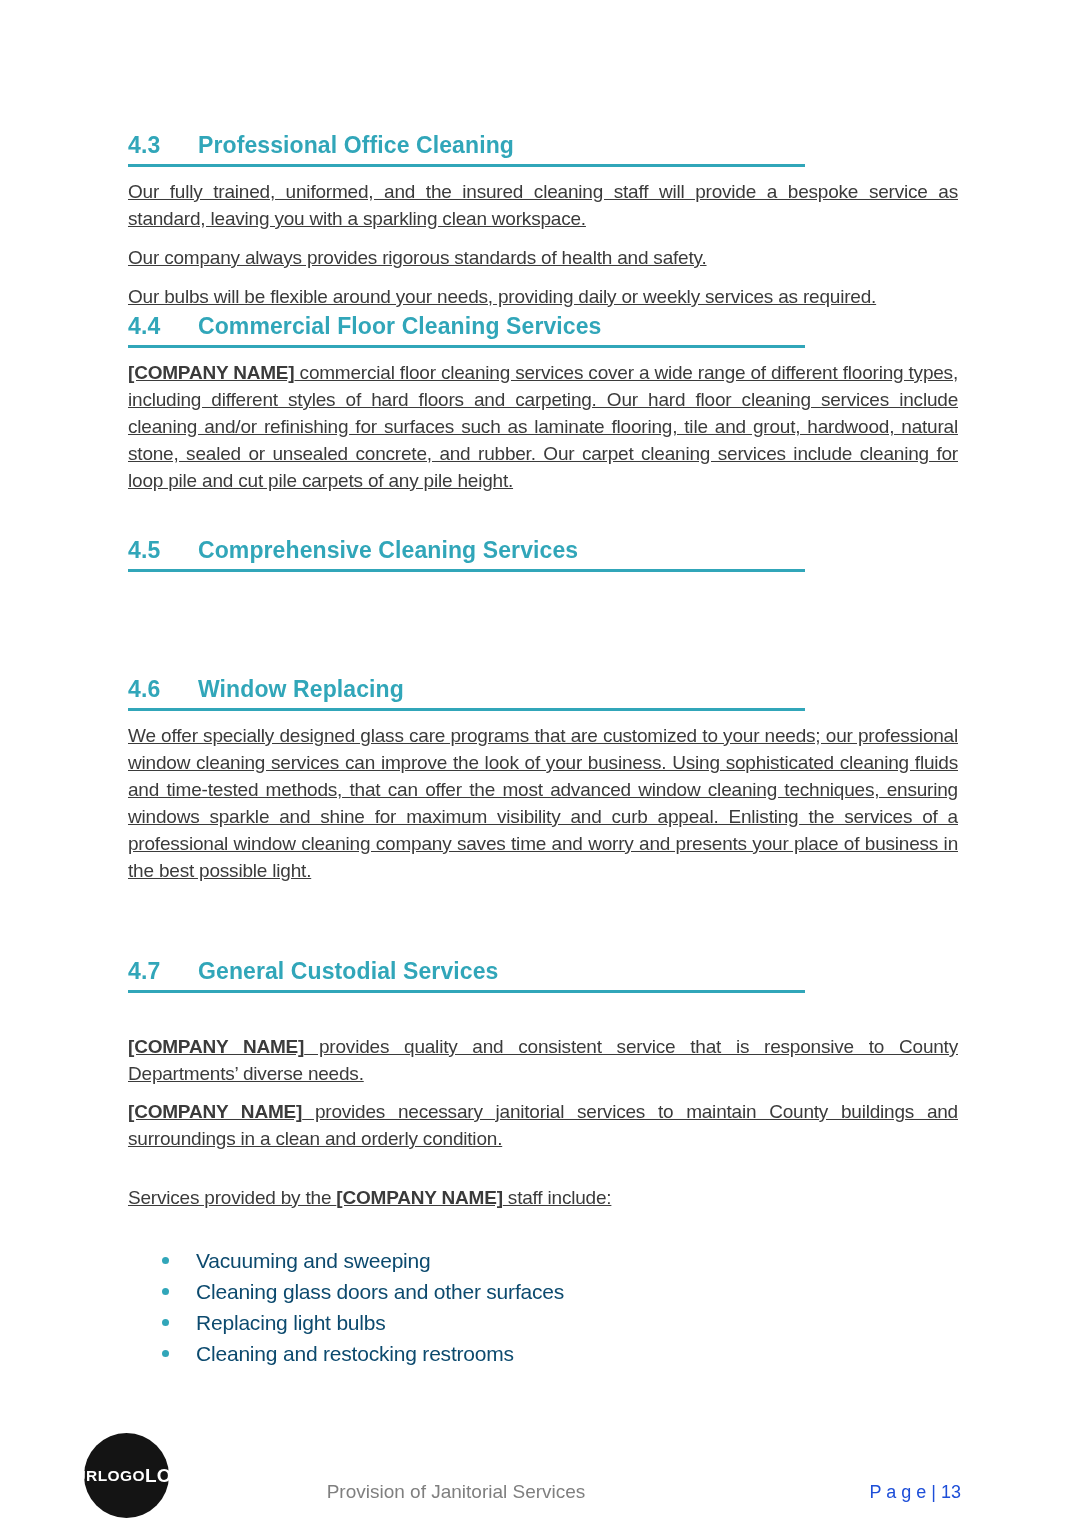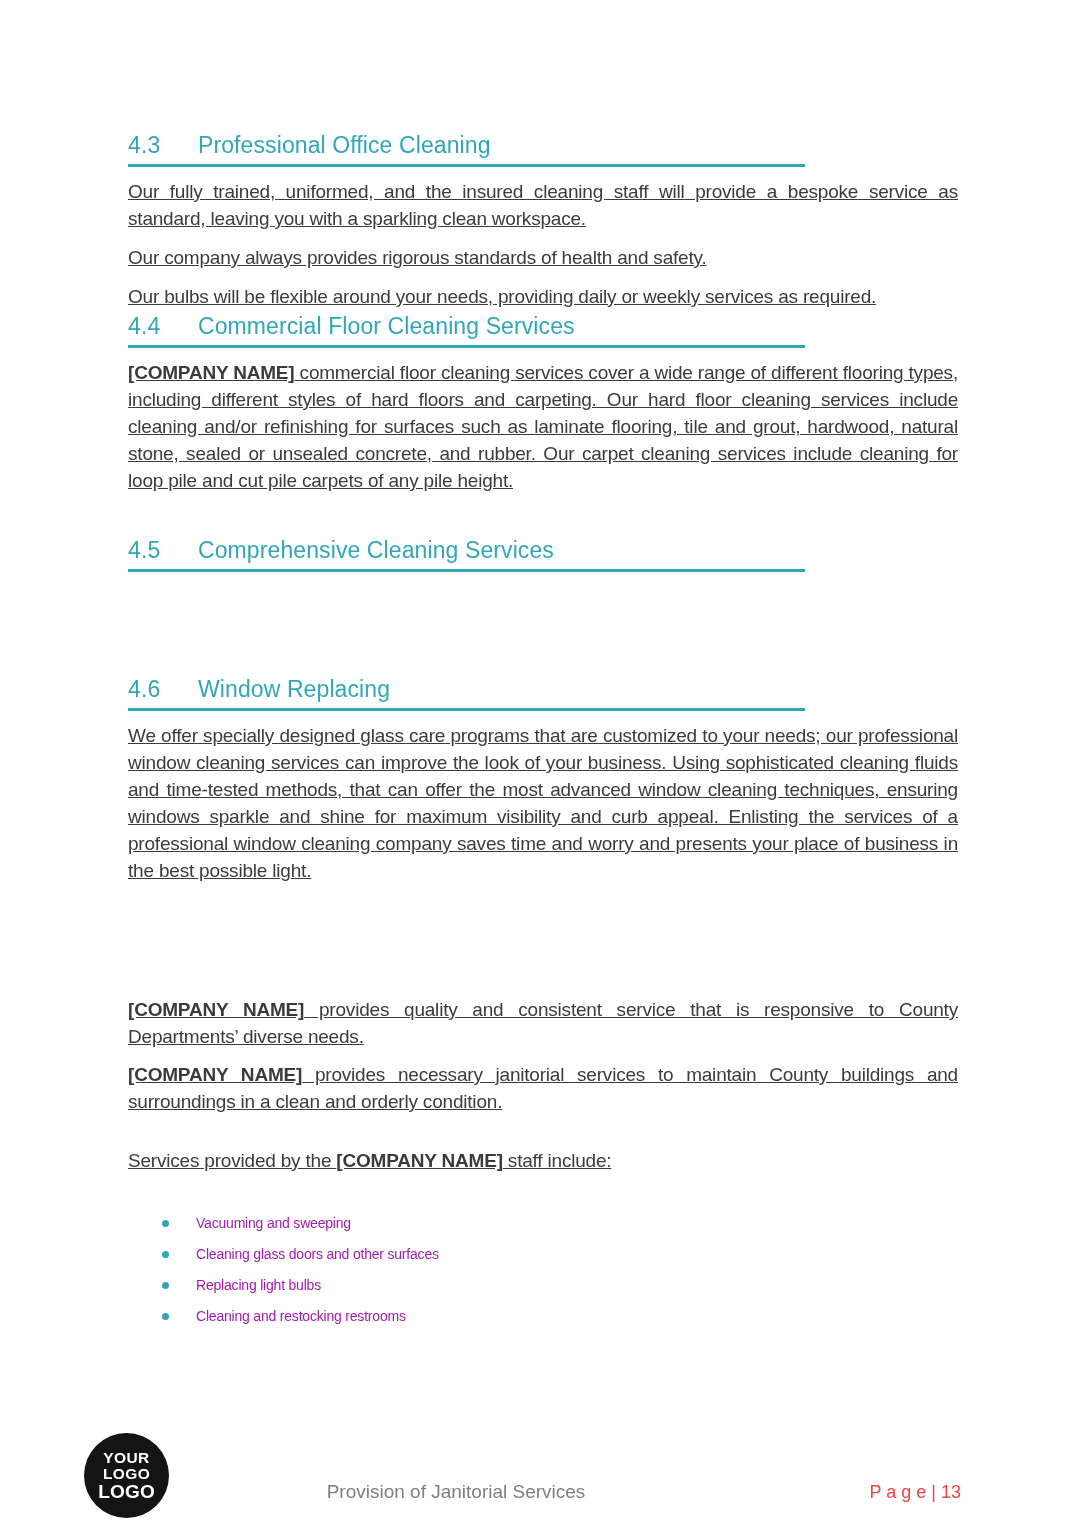--- a/index.html
+++ b/index.html
@@ -8,57 +8,57 @@
     font-family:"Liberation Sans",sans-serif;overflow:hidden;
   }
   .page{position:absolute;inset:0;background:#ffffff;}
   .section{position:absolute;left:128px;width:830px;}
   .sec-43{top:130px;}
   .sec-44{top:311px;}
   .sec-45{top:535px;}
   .sec-46{top:674px;}
   .sec-47{top:956px;}
   h2.heading{
-    margin:0;width:677px;font-size:23px;font-weight:400;line-height:30px;
+    margin:0;width:677px;font-size:23px;font-weight:700;line-height:30px;
     color:#31A6B9;border-bottom:3px solid #31A6B9;padding-bottom:4px;
     letter-spacing:0.1px;
   }
   h2.heading .num{display:inline-block;width:70px;}
   p.body{
     margin:12px 0 0 0;font-size:19px;line-height:27px;color:#3B3B3B;
     text-align:justify;letter-spacing:-0.2px;text-decoration:underline;
   }
   p.body.first{margin-top:11px;}
   p.body b{font-weight:700;}
   .sec-47 p.p2{margin-top:40px;}
   .sec-47 p.p3{margin-top:32px;text-align:left;}
   ul.bullets{
     list-style:none;margin:36px 0 0 0;padding:0;
-    font-size:14px;line-height:27px;color:#a21caf;letter-spacing:-0.2px;
+    font-size:21px;line-height:27px;color:#0c4a6e;letter-spacing:-0.2px;
   }
   ul.bullets li{position:relative;padding-left:68px;margin-top:4px;}
   ul.bullets li:first-child{margin-top:0;}
   ul.bullets li .dot{
     position:absolute;left:34px;top:10px;width:7px;height:7px;
     border-radius:50%;background:#31A6B9;
   }
   .logo{
     position:absolute;left:84px;top:1433px;width:85px;height:85px;
     border-radius:50%;background:#141414;color:#ffffff;
-    display:flex;flex-direction:column;align-items:center;justify-content:center;
+    display:flex;flex-direction:row;align-items:center;justify-content:center;
     text-align:center;font-weight:700;
   }
   .logo .logo-line{font-size:15.5px;line-height:16px;letter-spacing:0.4px;}
   .logo .logo-line.big{font-size:19px;line-height:19px;letter-spacing:0.2px;}
   .footer-title{
     position:absolute;left:456px;top:1481px;transform:translateX(-50%);
     font-size:19px;color:#7F7F7F;white-space:nowrap;
   }
   .footer-page{
-    position:absolute;right:125px;top:1482px;font-size:18px;color:#ef4444;
+    position:absolute;right:125px;top:1482px;font-size:18px;color:#1d4ed8;
     white-space:nowrap;
   }
 </style>
 </head>
 <body>
 
 <div class="page">
 
   <div class="section sec-43">
     <h2 class="heading">
@@ -83,20 +83,23 @@
   </div>
 
   <div class="section sec-46">
     <h2 class="heading">
       <span class="num">4.6</span><span>Window Replacing</span>
     </h2>
     <p class="body first"><span>We offer specially designed glass care programs that are customized to your needs; our professional window cleaning services can improve the look of your business. Using sophisticated cleaning fluids and time-tested methods, that can offer the most advanced window cleaning techniques, ensuring windows sparkle and shine for maximum visibility and curb appeal. Enlisting the services of a professional window cleaning company saves time and worry and presents your place of business in the best possible light.</span></p>
   </div>
 
   <div class="section sec-47">
+    <h2 class="heading">
+      <span class="num">4.7</span><span>General Custodial Services</span>
+    </h2>
     <p class="body p2"><b>[COMPANY NAME]</b><span> provides quality and consistent service that is responsive to County Departments’ diverse needs.</span></p>
     <p class="body first p1"><b>[COMPANY NAME]</b><span> provides necessary janitorial services to maintain County buildings and surroundings in a clean and orderly condition.</span></p>
     <p class="body p3"><span>Services provided by the </span><b>[COMPANY NAME]</b><span> staff include:</span></p>
     <ul class="bullets">
       <li><span class="dot"></span><span>Vacuuming and sweeping</span></li>
       <li><span class="dot"></span><span>Cleaning glass doors and other surfaces</span></li>
       <li><span class="dot"></span><span>Replacing light bulbs</span></li>
       <li><span class="dot"></span><span>Cleaning and restocking restrooms</span></li>
     </ul>
   </div>

